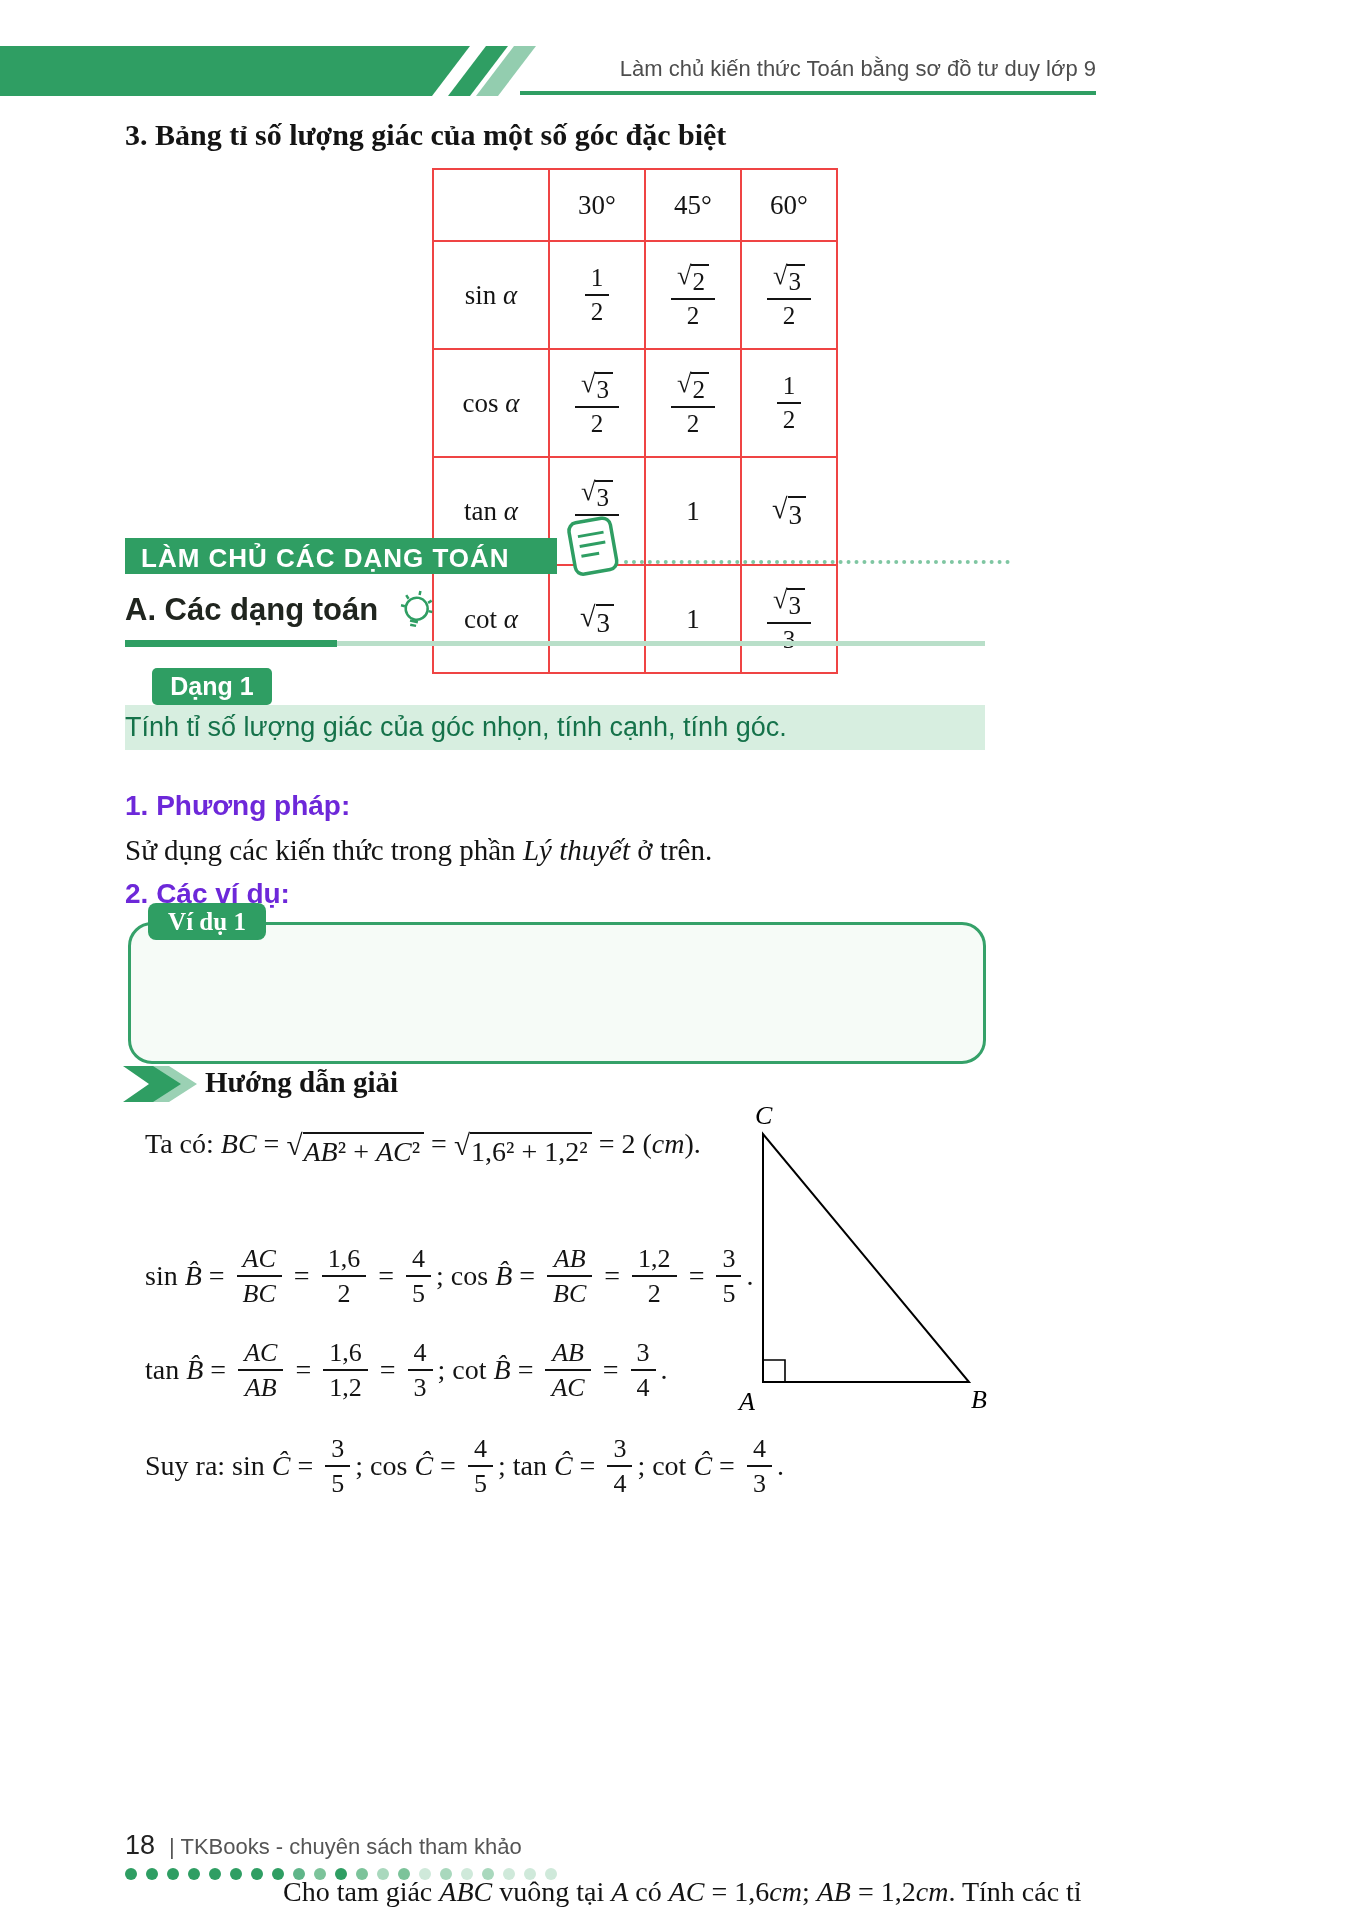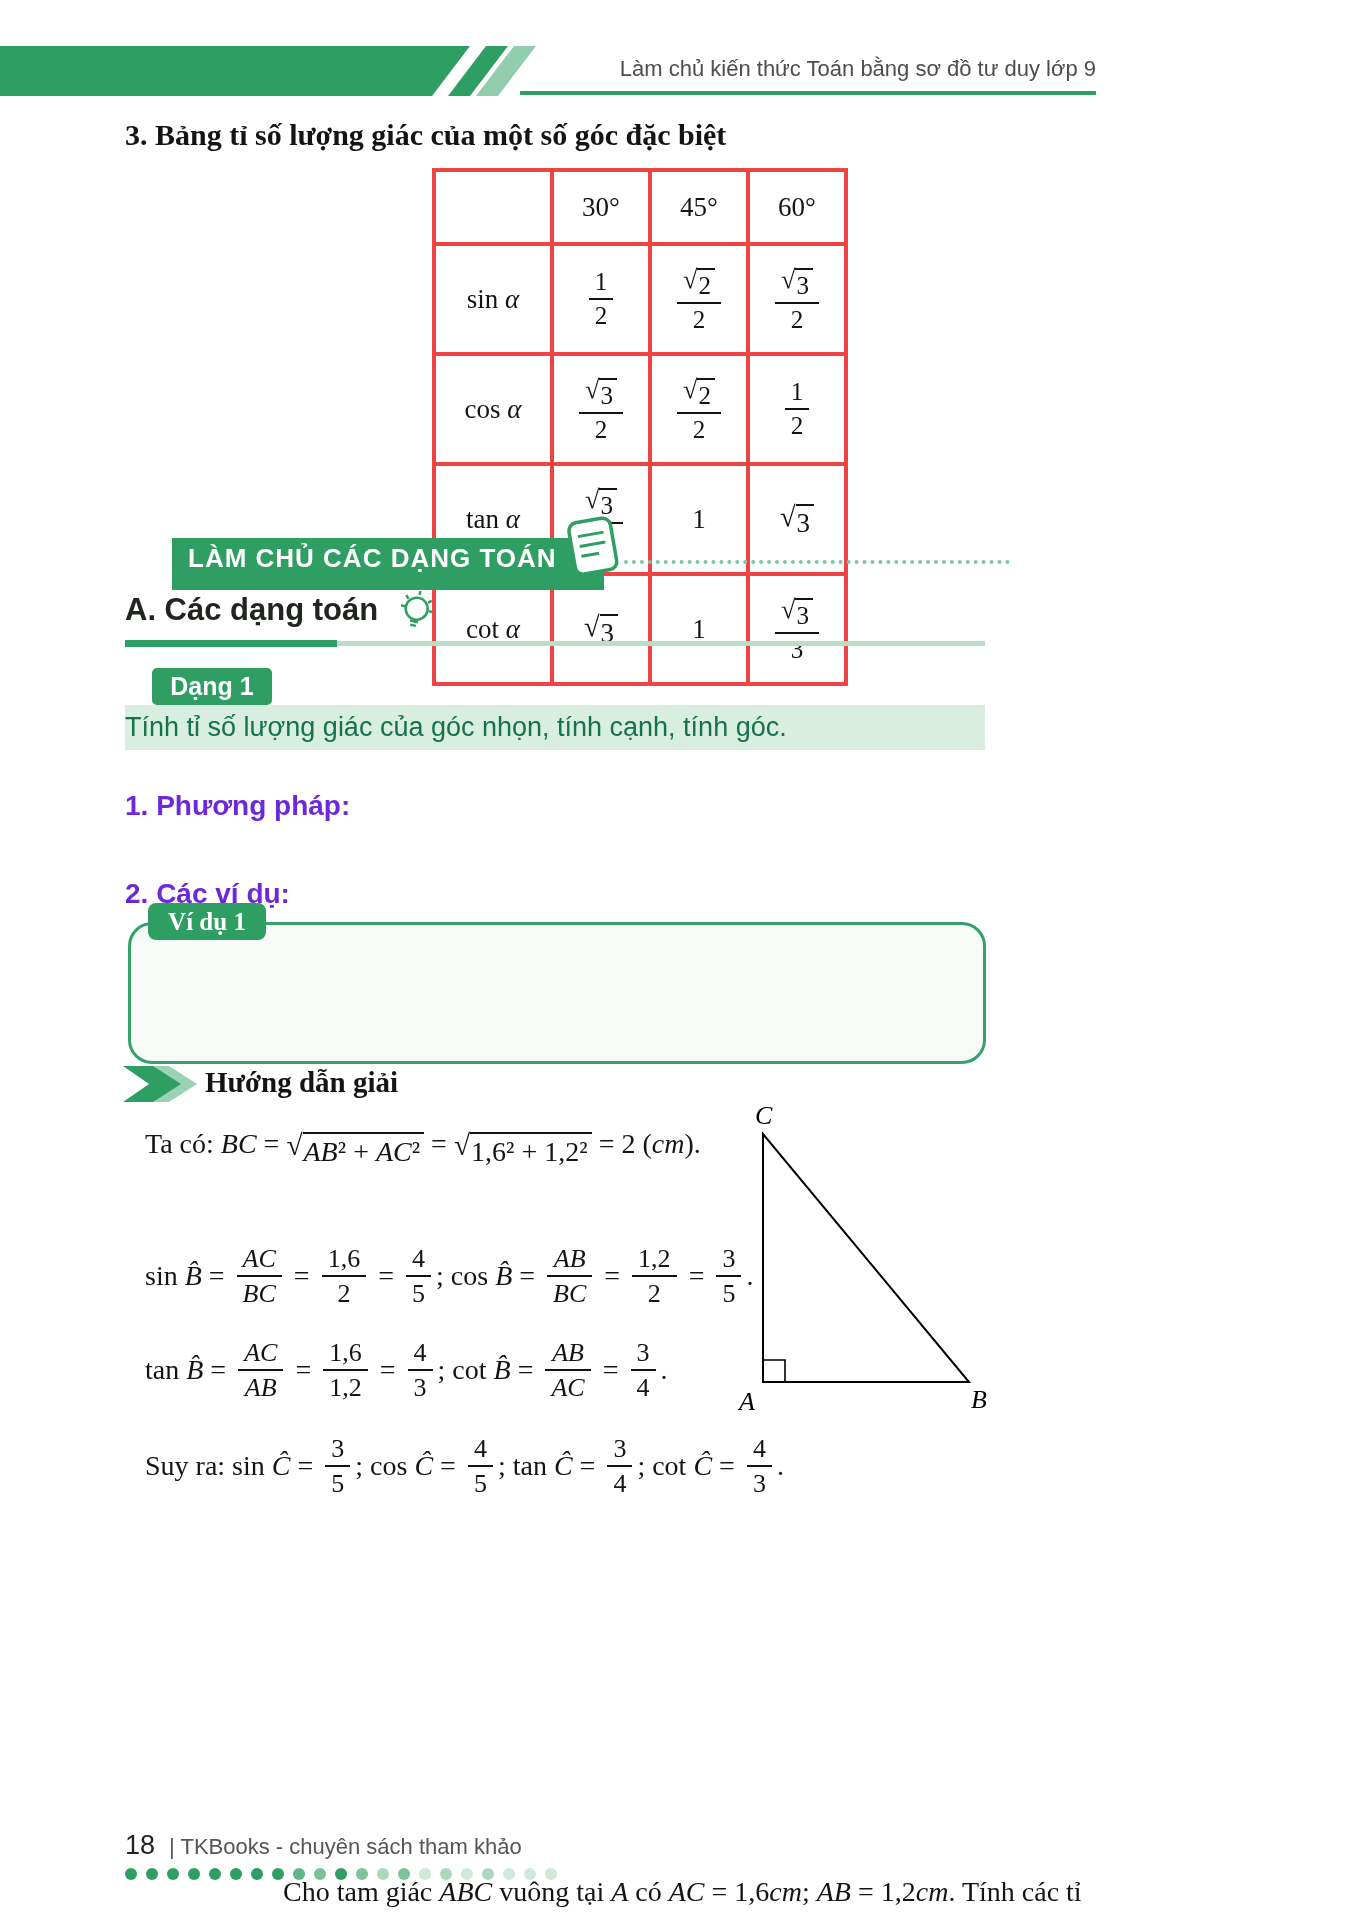--- a/index.html
+++ b/index.html
@@ -8,41 +8,41 @@
 
   
   .hdr{position:absolute;left:0;top:0;}
   .tagline{position:absolute;left:525px;top:56px;width:571px;text-align:right;
            font-family:"Liberation Sans",sans-serif;font-size:22px;color:#4d4d4d;}
 
   .sec3-title{position:absolute;left:125px;top:118px;margin:0;font-size:30px;font-weight:700;}
 
   
   .trig-table{position:absolute;left:432px;top:168px;border-collapse:collapse;font-size:27px;}
-  .trig-table th,.trig-table td{border:4px solid #ef4444;text-align:center;vertical-align:middle;
+  .trig-table th,.trig-table td{border:2px solid #ef4444;text-align:center;vertical-align:middle;
         font-weight:400;padding:16px;}
   .trig-table .hrow th{height:38px;}
   .trig-table .drow th,.trig-table .drow td{height:74px;}
   .c0{width:82px;} .cc{width:62px;}
 
   
   .mvar,.itok{font-style:italic;}
   .mtok,.ttok{white-space:pre-wrap;}
   .frac{display:inline-block;vertical-align:middle;text-align:center;font-size:0.93em;
         line-height:1.12;margin:0 5px;}
   .frac .num{display:block;padding:1px 6px 2px;}
   .frac .den{display:block;border-top:2px solid #141414;padding:2px 6px 1px;}
   .sqrt{display:inline-flex;align-items:flex-start;vertical-align:-3px;}
   .rsign{line-height:1;font-size:1.05em;transform:translateY(-1px);}
   .rbody{border-top:2px solid #141414;padding:2px 4px 0 1px;line-height:1.12;}
 
   
-  .banner{position:absolute;left:125px;top:538px;width:432px;height:52px;background:#2f9e63;
+  .banner{position:absolute;left:125px;top:538px;width:432px;height:36px;background:#2f9e63;
           color:#fff;font-family:"Liberation Sans",sans-serif;font-weight:700;font-size:26px;
-          line-height:40px;padding-left:16px;box-sizing:border-box;letter-spacing:1px;margin-left:47px;}
+          line-height:40px;padding-left:16px;box-sizing:border-box;letter-spacing:1px;}
   .notebook{position:absolute;left:562px;top:512px;}
   .dotline{position:absolute;left:624px;top:560px;width:386px;border-top:4px dotted #7fc6a2;}
 
   .secA{position:absolute;left:125px;top:592px;font-family:"Liberation Sans",sans-serif;
         font-size:31px;font-weight:700;color:#20251f;}
   .bulb{position:absolute;left:394px;top:590px;}
   .rule{position:absolute;left:125px;top:640px;width:860px;height:7px;}
   .rule-dark{position:absolute;left:0;top:0;width:212px;height:7px;background:#2f9e63;}
   .rule-light{position:absolute;left:212px;top:1px;width:648px;height:5px;background:#b9dfc9;}
 
@@ -177,20 +177,21 @@
     <span class="rule-dark"></span>
     <span class="rule-light"></span>
   </div>
 
   <div class="dang-badge">Dạng 1</div>
   <div class="dang-band">
     <span>Tính tỉ số lượng giác của góc nhọn, tính cạnh, tính góc.</span>
   </div>
 
   <div class="mh mh1">1. Phương pháp:</div>
+  <div class="m-body"><span class="ttok">Sử dụng các kiến thức trong phần </span><span class="itok">Lý thuyết</span><span class="ttok"> ở trên.</span></div>
   <div class="mh mh2">2. Các ví dụ:</div>
 
   <div class="vd-box">
     <div class="vd-text"><span class="ttok">Cho tam giác </span><span class="mtok"><span class="mvar">ABC</span></span><span class="ttok"> vuông tại </span><span class="mtok"><span class="mvar">A</span></span><span class="ttok"> có </span><span class="mtok"><span class="mvar">AC</span> = 1,6<span class="mvar">cm</span>; <span class="mvar">AB</span> = 1,2<span class="mvar">cm</span>.</span><span class="ttok"> Tính các tỉ số lượng giác của góc </span><span class="mtok"><span class="mvar">B</span>.</span><span class="ttok"> Từ đó suy ra tỉ số lượng giác của góc </span><span class="mtok"><span class="mvar">C</span>.</span></div>
   </div>
   <div class="vd-badge">Ví dụ 1</div>
 
   <svg class="sol-arrow" width="84" height="40" viewBox="0 0 84 40">
     <polygon points="16,2 46,2 74,20 46,38 16,38 42,20" fill="#9bd1b4"></polygon>
     <polygon points="0,2 30,2 58,20 30,38 0,38 26,20" fill="#2f9e63"></polygon>

